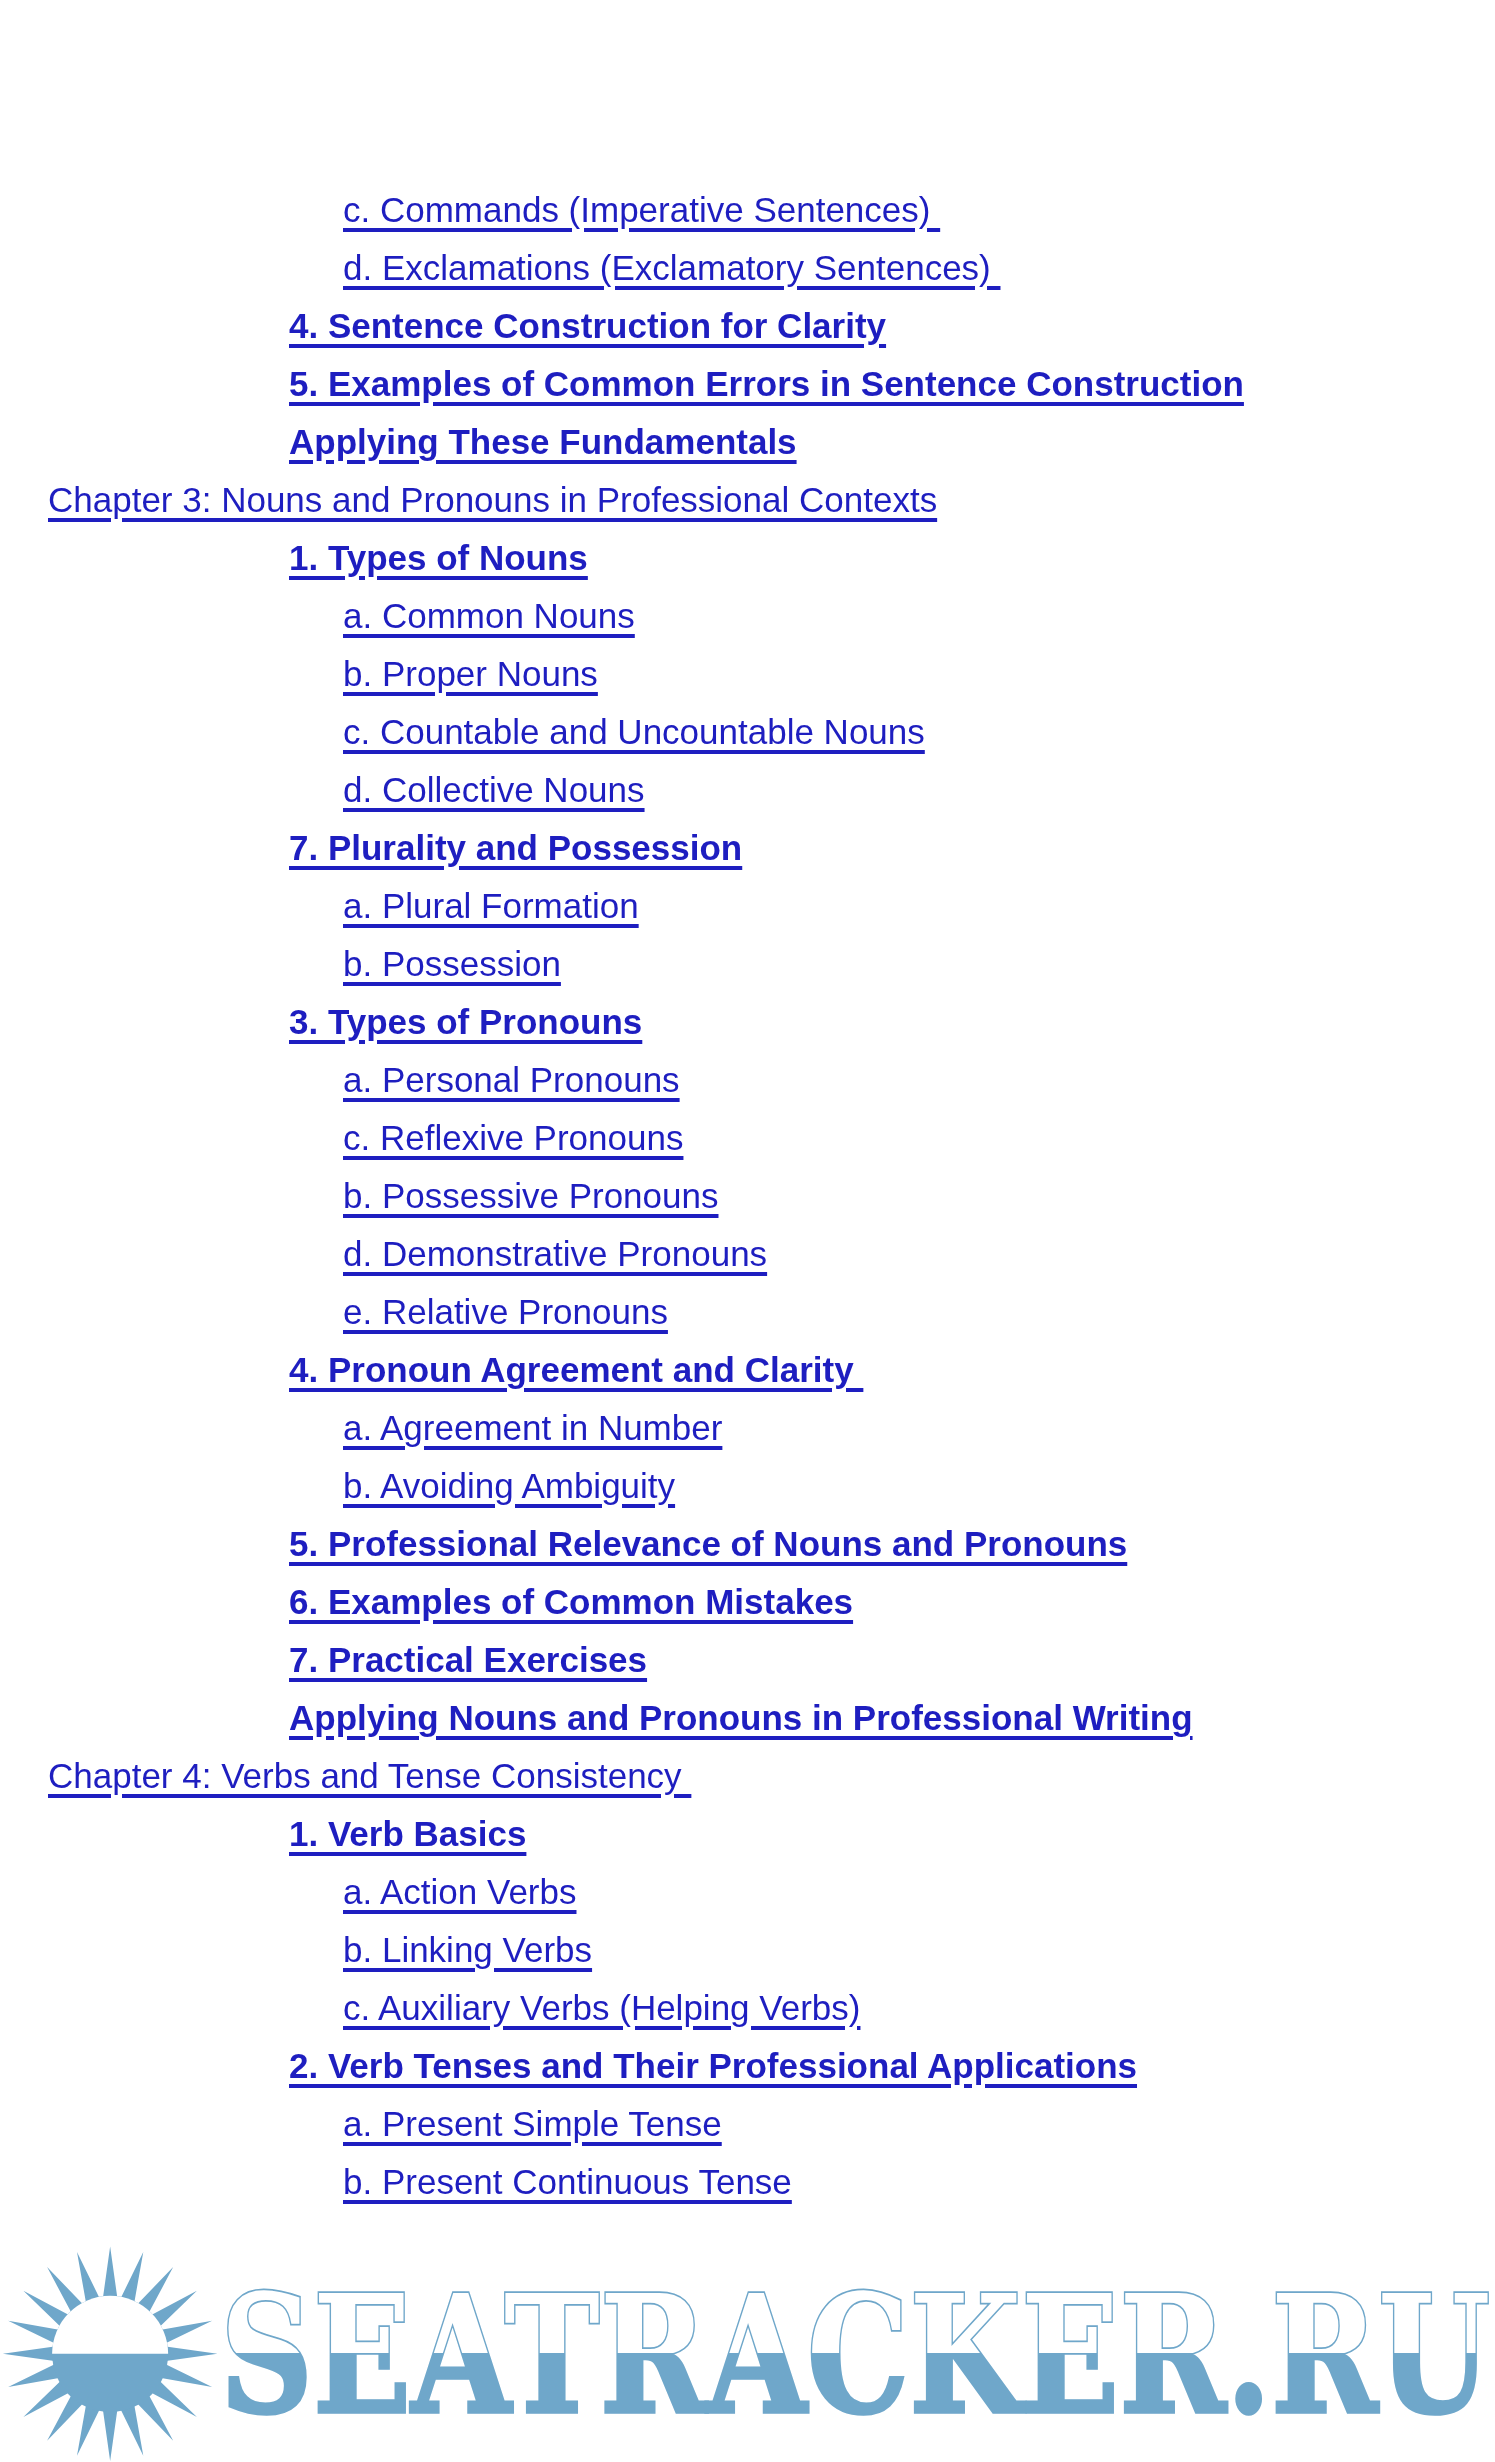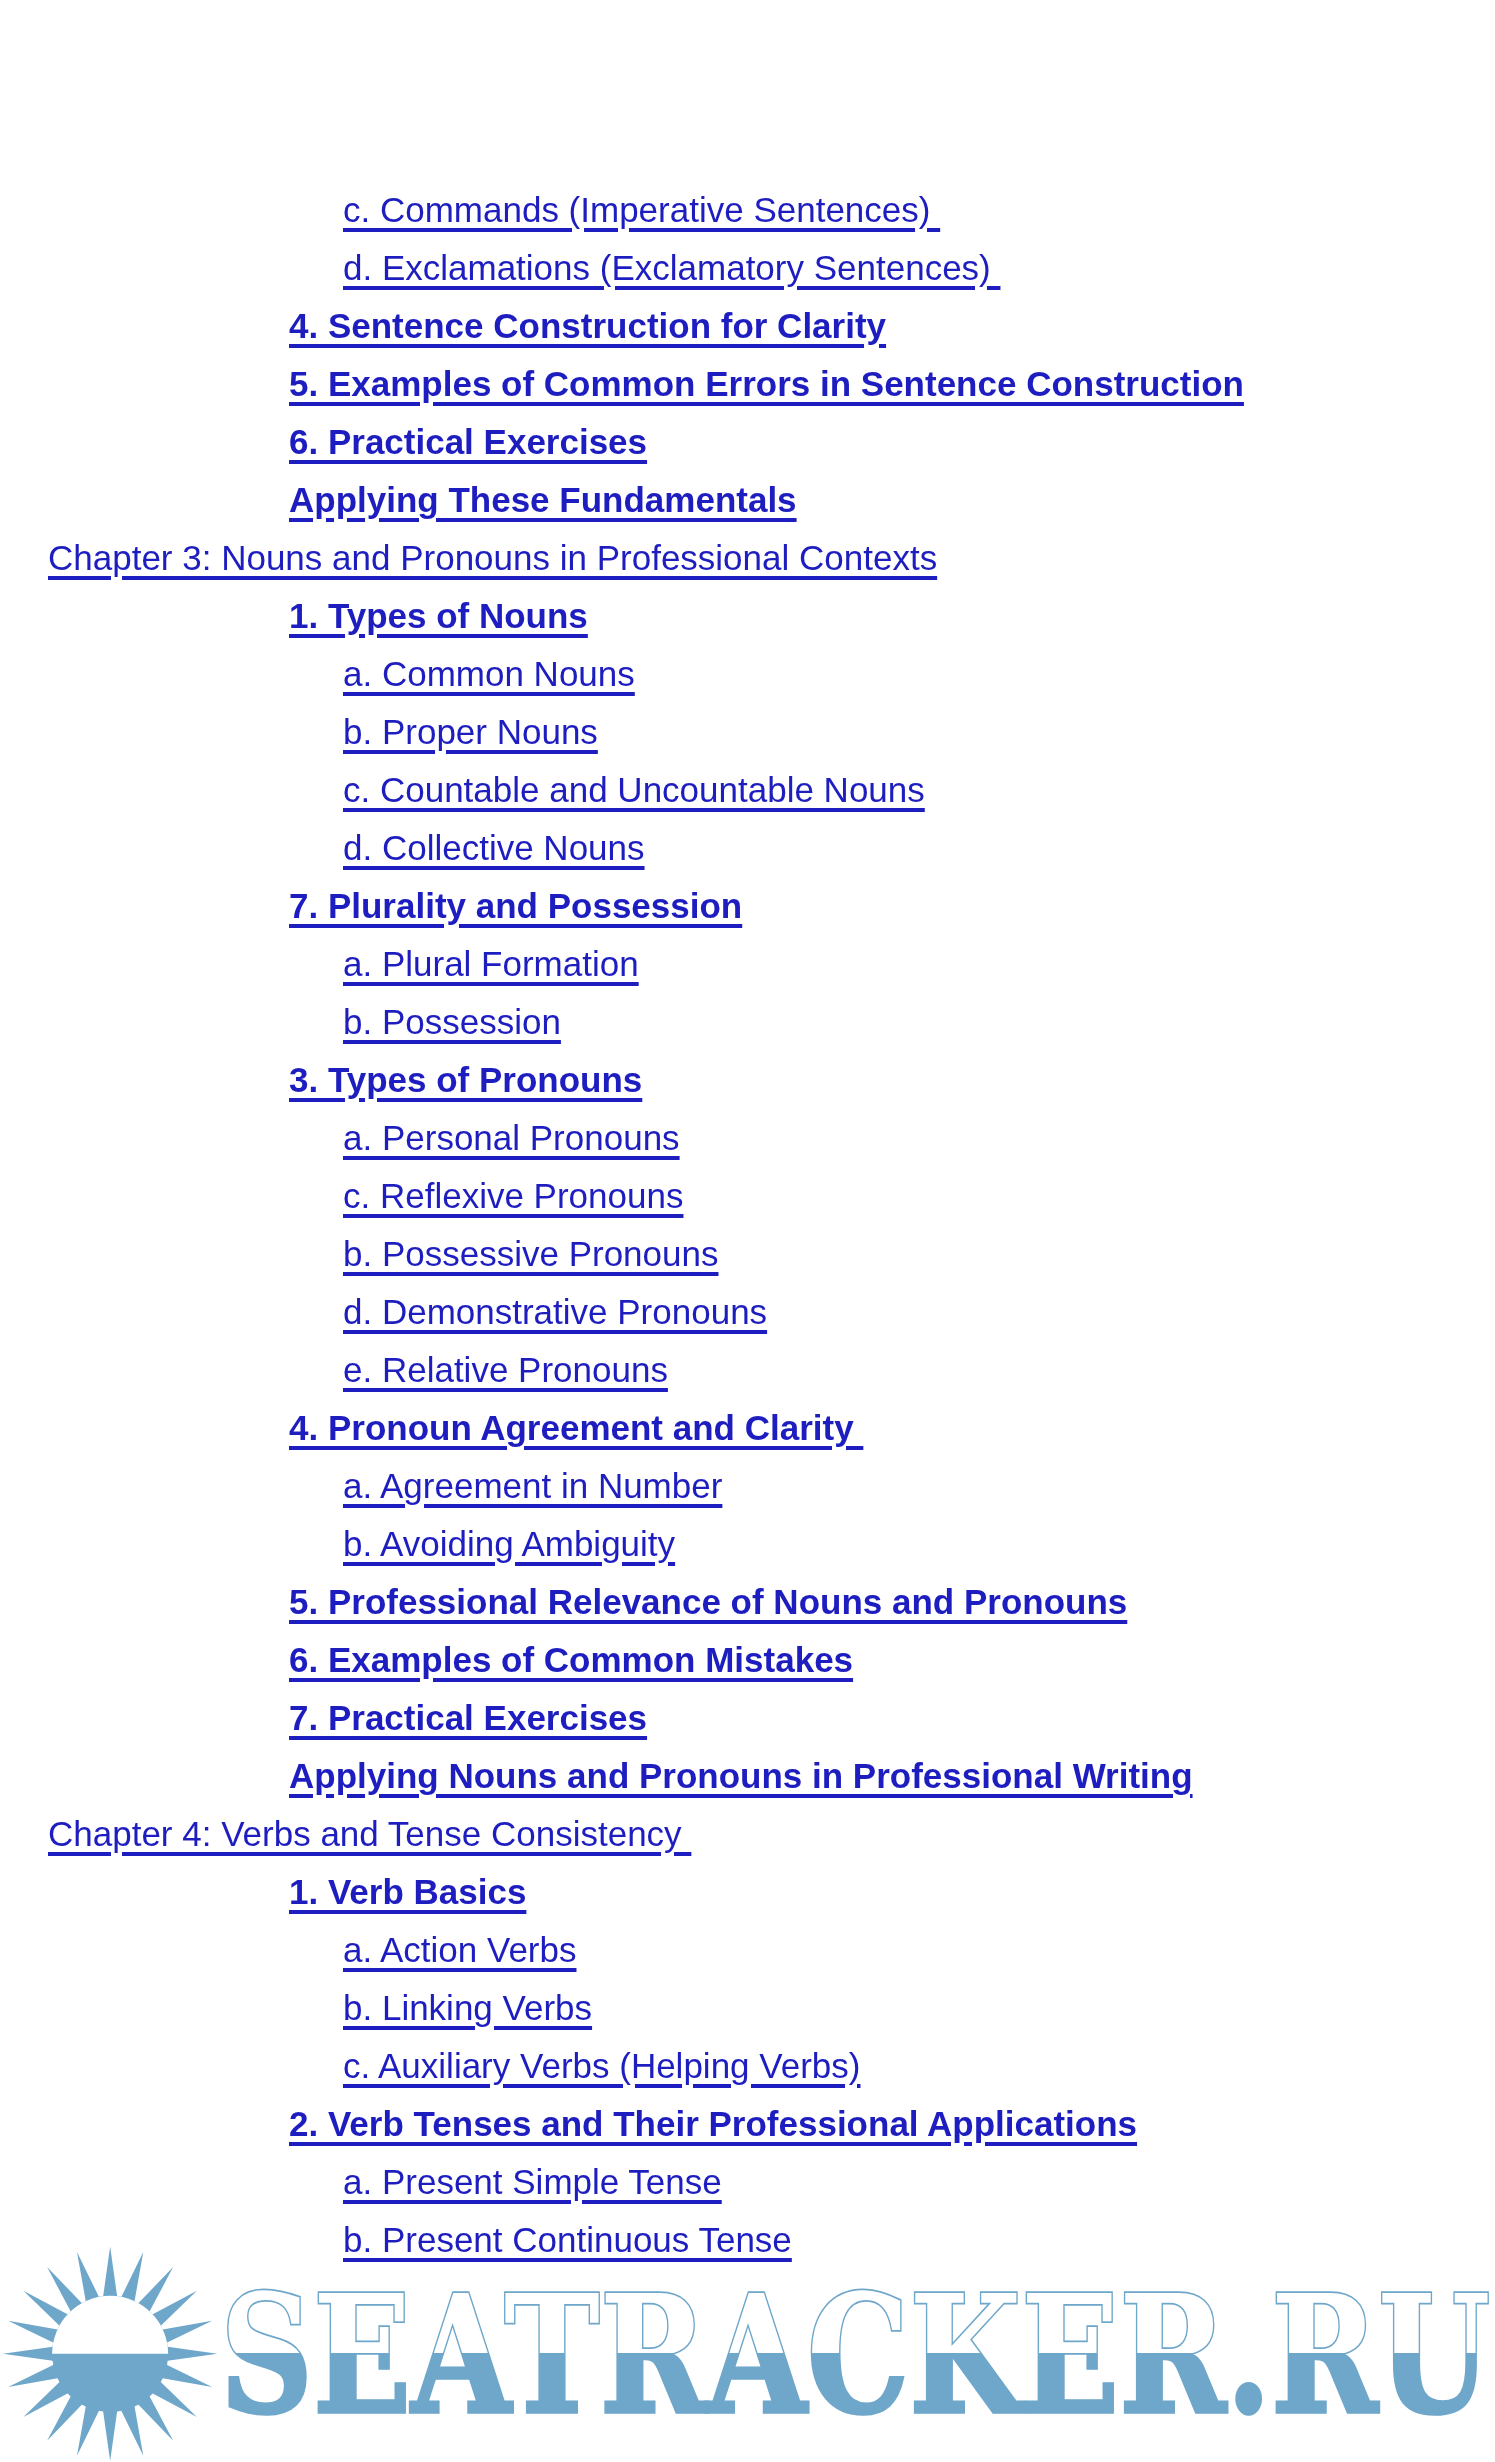--- a/index.html
+++ b/index.html
@@ -56,21 +56,20 @@
 </head>
 <body>
 
 <div class="page">
 
   <nav class="toc" id="toc">
       <p class="toc-item level-letter"><a class="toc-link">c. Commands (Imperative Sentences)&nbsp;</a></p>
       <p class="toc-item level-letter"><a class="toc-link">d. Exclamations (Exclamatory Sentences)&nbsp;</a></p>
       <p class="toc-item level-number"><a class="toc-link">4. Sentence Construction for Clarity</a></p>
       <p class="toc-item level-number"><a class="toc-link">5. Examples of Common Errors in Sentence Construction</a></p>
-      <p class="toc-item level-number"><a class="toc-link">6. Practical Exercises</a></p>
       <p class="toc-item level-number"><a class="toc-link">Applying These Fundamentals</a></p>
       <p class="toc-item level-chapter"><a class="toc-link">Chapter 3: Nouns and Pronouns in Professional Contexts</a></p>
       <p class="toc-item level-number"><a class="toc-link">1. Types of Nouns</a></p>
       <p class="toc-item level-letter"><a class="toc-link">a. Common Nouns</a></p>
       <p class="toc-item level-letter"><a class="toc-link">b. Proper Nouns</a></p>
       <p class="toc-item level-letter"><a class="toc-link">c. Countable and Uncountable Nouns</a></p>
       <p class="toc-item level-letter"><a class="toc-link">d. Collective Nouns</a></p>
       <p class="toc-item level-number"><a class="toc-link">7. Plurality and Possession</a></p>
       <p class="toc-item level-letter"><a class="toc-link">a. Plural Formation</a></p>
       <p class="toc-item level-letter"><a class="toc-link">b. Possession</a></p>

